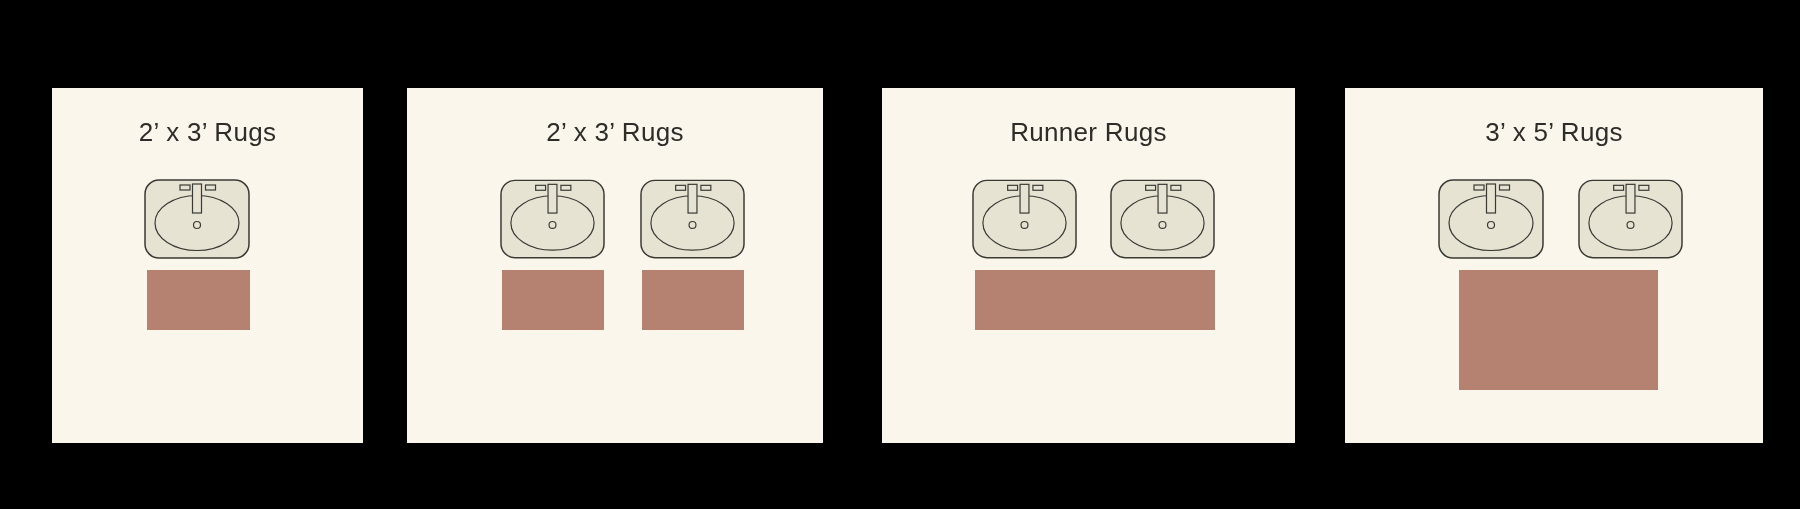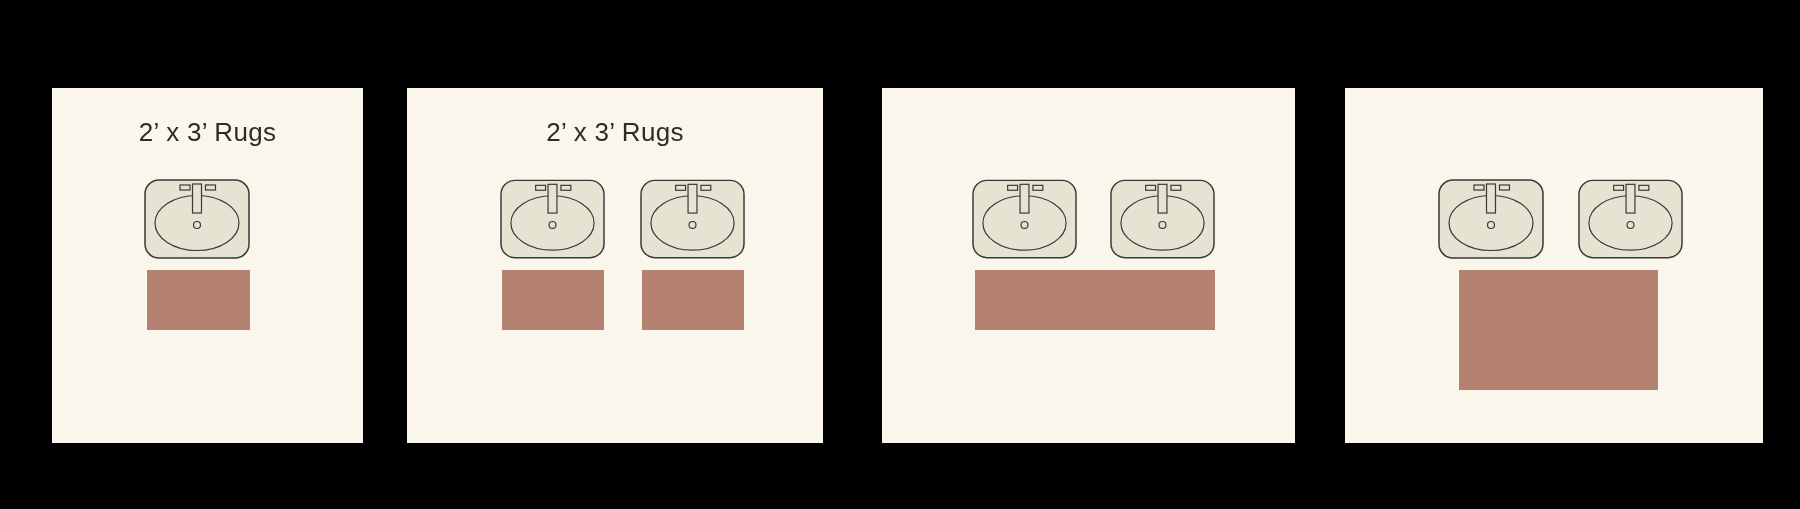--- a/index.html
+++ b/index.html
@@ -72,39 +72,41 @@
         <ellipse cx="53" cy="44" rx="42" ry="27.5" fill="none" stroke="#3a3a35" stroke-width="1.2"></ellipse>
         <rect x="48.5" y="5" width="9" height="29" fill="#e6e3d3" stroke="#3a3a35" stroke-width="1.2"></rect>
         <rect x="36" y="6" width="10" height="5" fill="#e6e3d3" stroke="#3a3a35" stroke-width="1.2"></rect>
         <rect x="61.5" y="6" width="10" height="5" fill="#e6e3d3" stroke="#3a3a35" stroke-width="1.2"></rect>
         <circle cx="53" cy="46" r="3.5" fill="none" stroke="#3a3a35" stroke-width="1.2"></circle>
       </svg>
       <div class="rug" style="left: 95px; top: 182px; width: 102px; height: 60px; background: rgb(181, 129, 112);"></div>
       <div class="rug" style="left: 235px; top: 182px; width: 102px; height: 60px; background: rgb(181, 129, 112);"></div>
     </div>
     <div class="panel" style="left: 882px; width: 413px; background: rgb(250, 246, 236);">
+    <div class="panel-title" style="color: rgb(46, 44, 40);">Runner Rugs</div>
   <svg viewBox="0 0 106 80" width="105" height="80" class="sink" style="left: 90px; top: 91px;">
         <rect x="1" y="1" width="104" height="78" rx="14" ry="14" fill="#e6e3d3" stroke="#3a3a35" stroke-width="1.5"></rect>
         <ellipse cx="53" cy="44" rx="42" ry="27.5" fill="none" stroke="#3a3a35" stroke-width="1.2"></ellipse>
         <rect x="48.5" y="5" width="9" height="29" fill="#e6e3d3" stroke="#3a3a35" stroke-width="1.2"></rect>
         <rect x="36" y="6" width="10" height="5" fill="#e6e3d3" stroke="#3a3a35" stroke-width="1.2"></rect>
         <rect x="61.5" y="6" width="10" height="5" fill="#e6e3d3" stroke="#3a3a35" stroke-width="1.2"></rect>
         <circle cx="53" cy="46" r="3.5" fill="none" stroke="#3a3a35" stroke-width="1.2"></circle>
       </svg>
       <svg viewBox="0 0 106 80" width="105" height="80" class="sink" style="left: 228px; top: 91px;">
         <rect x="1" y="1" width="104" height="78" rx="14" ry="14" fill="#e6e3d3" stroke="#3a3a35" stroke-width="1.5"></rect>
         <ellipse cx="53" cy="44" rx="42" ry="27.5" fill="none" stroke="#3a3a35" stroke-width="1.2"></ellipse>
         <rect x="48.5" y="5" width="9" height="29" fill="#e6e3d3" stroke="#3a3a35" stroke-width="1.2"></rect>
         <rect x="36" y="6" width="10" height="5" fill="#e6e3d3" stroke="#3a3a35" stroke-width="1.2"></rect>
         <rect x="61.5" y="6" width="10" height="5" fill="#e6e3d3" stroke="#3a3a35" stroke-width="1.2"></rect>
         <circle cx="53" cy="46" r="3.5" fill="none" stroke="#3a3a35" stroke-width="1.2"></circle>
       </svg>
       <div class="rug" style="left: 93px; top: 182px; width: 240px; height: 60px; background: rgb(181, 129, 112);"></div>
     </div>
     <div class="panel" style="left: 1345px; width: 418px; background: rgb(250, 246, 236);">
+    <div class="panel-title" style="color: rgb(46, 44, 40);">3’ x 5’ Rugs</div>
   <svg viewBox="0 0 106 80" width="106" height="80" class="sink" style="left: 93px; top: 91px;">
         <rect x="1" y="1" width="104" height="78" rx="14" ry="14" fill="#e6e3d3" stroke="#3a3a35" stroke-width="1.5"></rect>
         <ellipse cx="53" cy="44" rx="42" ry="27.5" fill="none" stroke="#3a3a35" stroke-width="1.2"></ellipse>
         <rect x="48.5" y="5" width="9" height="29" fill="#e6e3d3" stroke="#3a3a35" stroke-width="1.2"></rect>
         <rect x="36" y="6" width="10" height="5" fill="#e6e3d3" stroke="#3a3a35" stroke-width="1.2"></rect>
         <rect x="61.5" y="6" width="10" height="5" fill="#e6e3d3" stroke="#3a3a35" stroke-width="1.2"></rect>
         <circle cx="53" cy="46" r="3.5" fill="none" stroke="#3a3a35" stroke-width="1.2"></circle>
       </svg>
       <svg viewBox="0 0 106 80" width="105" height="80" class="sink" style="left: 233px; top: 91px;">
         <rect x="1" y="1" width="104" height="78" rx="14" ry="14" fill="#e6e3d3" stroke="#3a3a35" stroke-width="1.5"></rect>

